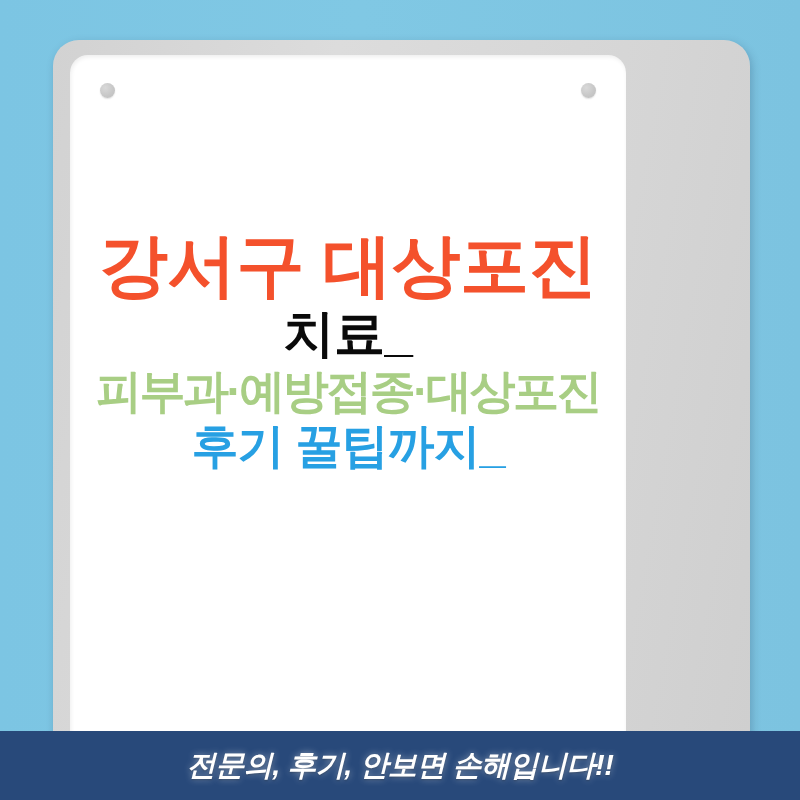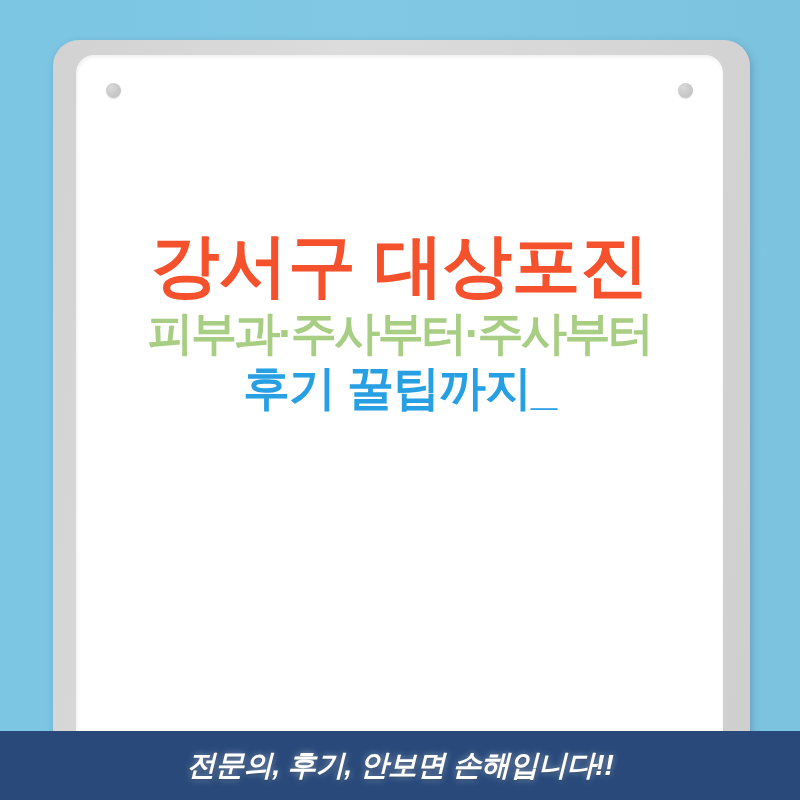--- a/index.html
+++ b/index.html
@@ -33,23 +33,23 @@
     width: 697px;
     height: 700px;
     background: linear-gradient(100deg, #d2d2d2 0%, #dcdcdc 35%, #d6d6d6 70%, #cfcfcf 100%);
     border-radius: 26px 26px 0 0;
     box-shadow: 2px 3px 9px rgba(40, 70, 100, 0.28);
   }
 
   
   #board {
     position: absolute;
-    left: 23px;
+    left: 17px;
     top: 15px;
-    width: 647px;
+    width: 556px;
     height: 690px;
     background: #ffffff;
     border-radius: 18px 18px 0 0;
     box-shadow: inset 1px 2px 4px rgba(0, 0, 0, 0.07);
     overflow: visible;
   }
 
   
   .rivet {
     position: absolute;
@@ -141,22 +141,23 @@
     <div id="board">
 
       <span class="rivet" id="rivet-left"></span>
 
       <span class="rivet" id="rivet-right"></span>
 
       <div id="headline-block">
 
         <span class="line" id="line-title">강서구 대상포진</span>
 
+        <span class="line" id="line-treatment">치료_</span>
 
-        <span class="line" id="line-services">피부과·주사부터·주사부터</span>
+        <span class="line" id="line-services">피부과·예방접종·대상포진</span>
 
         <span class="line" id="line-reviews">후기 꿀팁까지_</span>
 
       </div>
 
     </div>
   </div>
 
   <div id="bottom-banner">
     <span id="banner-text">전문의, 후기, 안보면 손해입니다!!</span>

